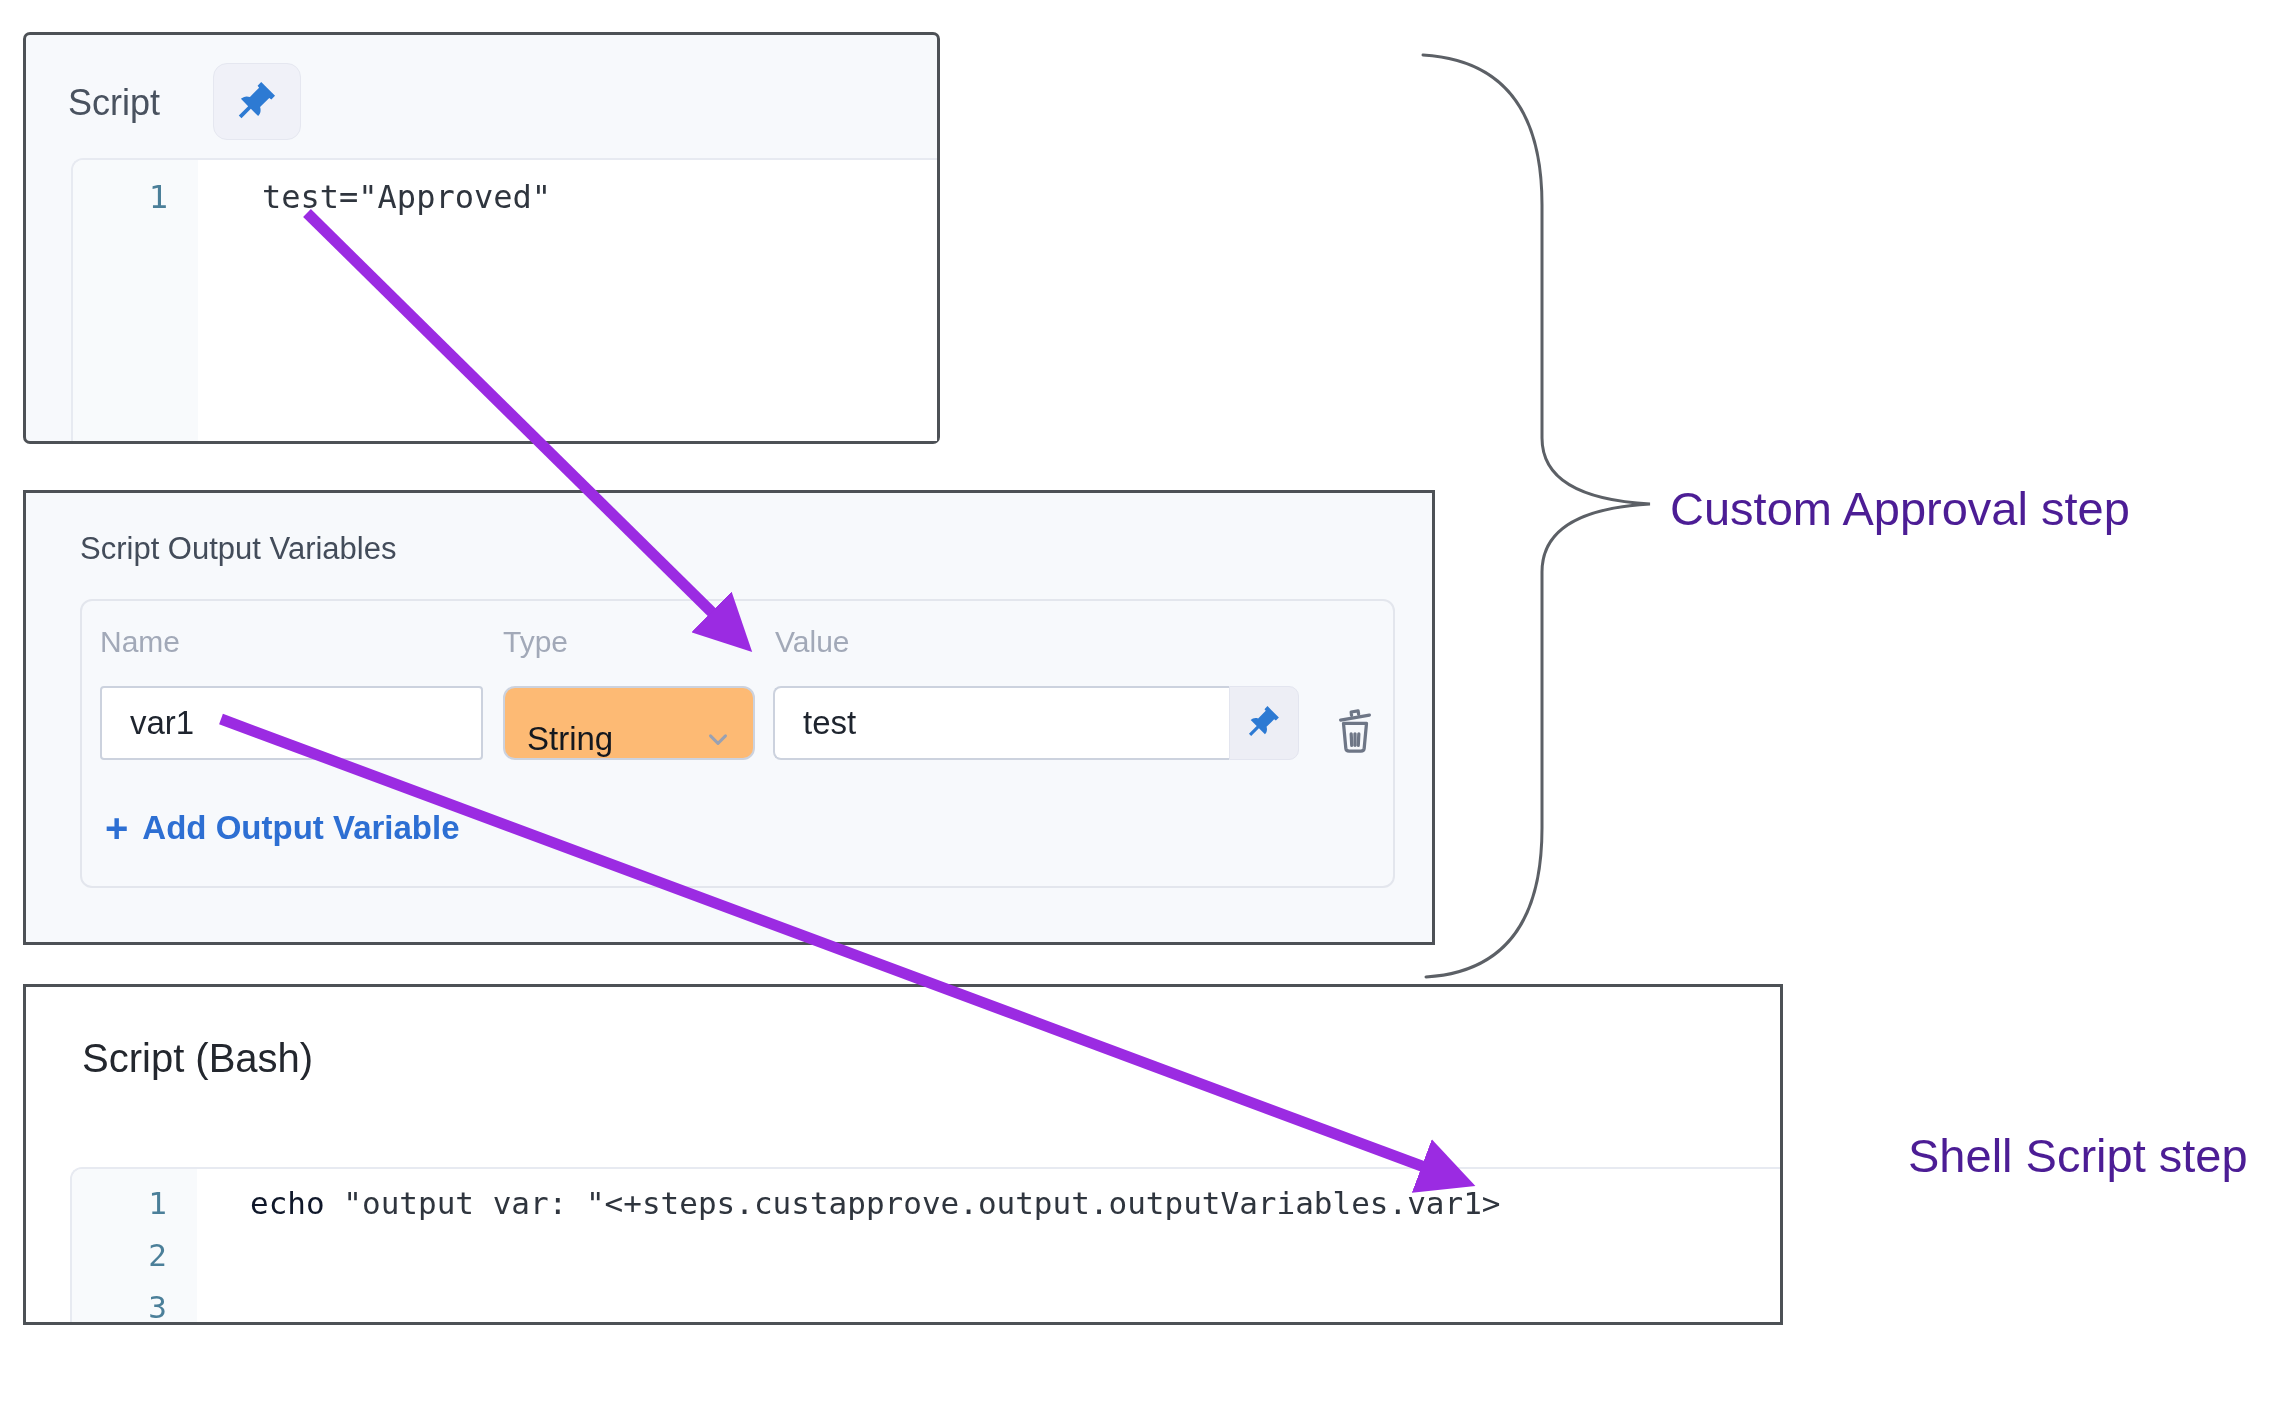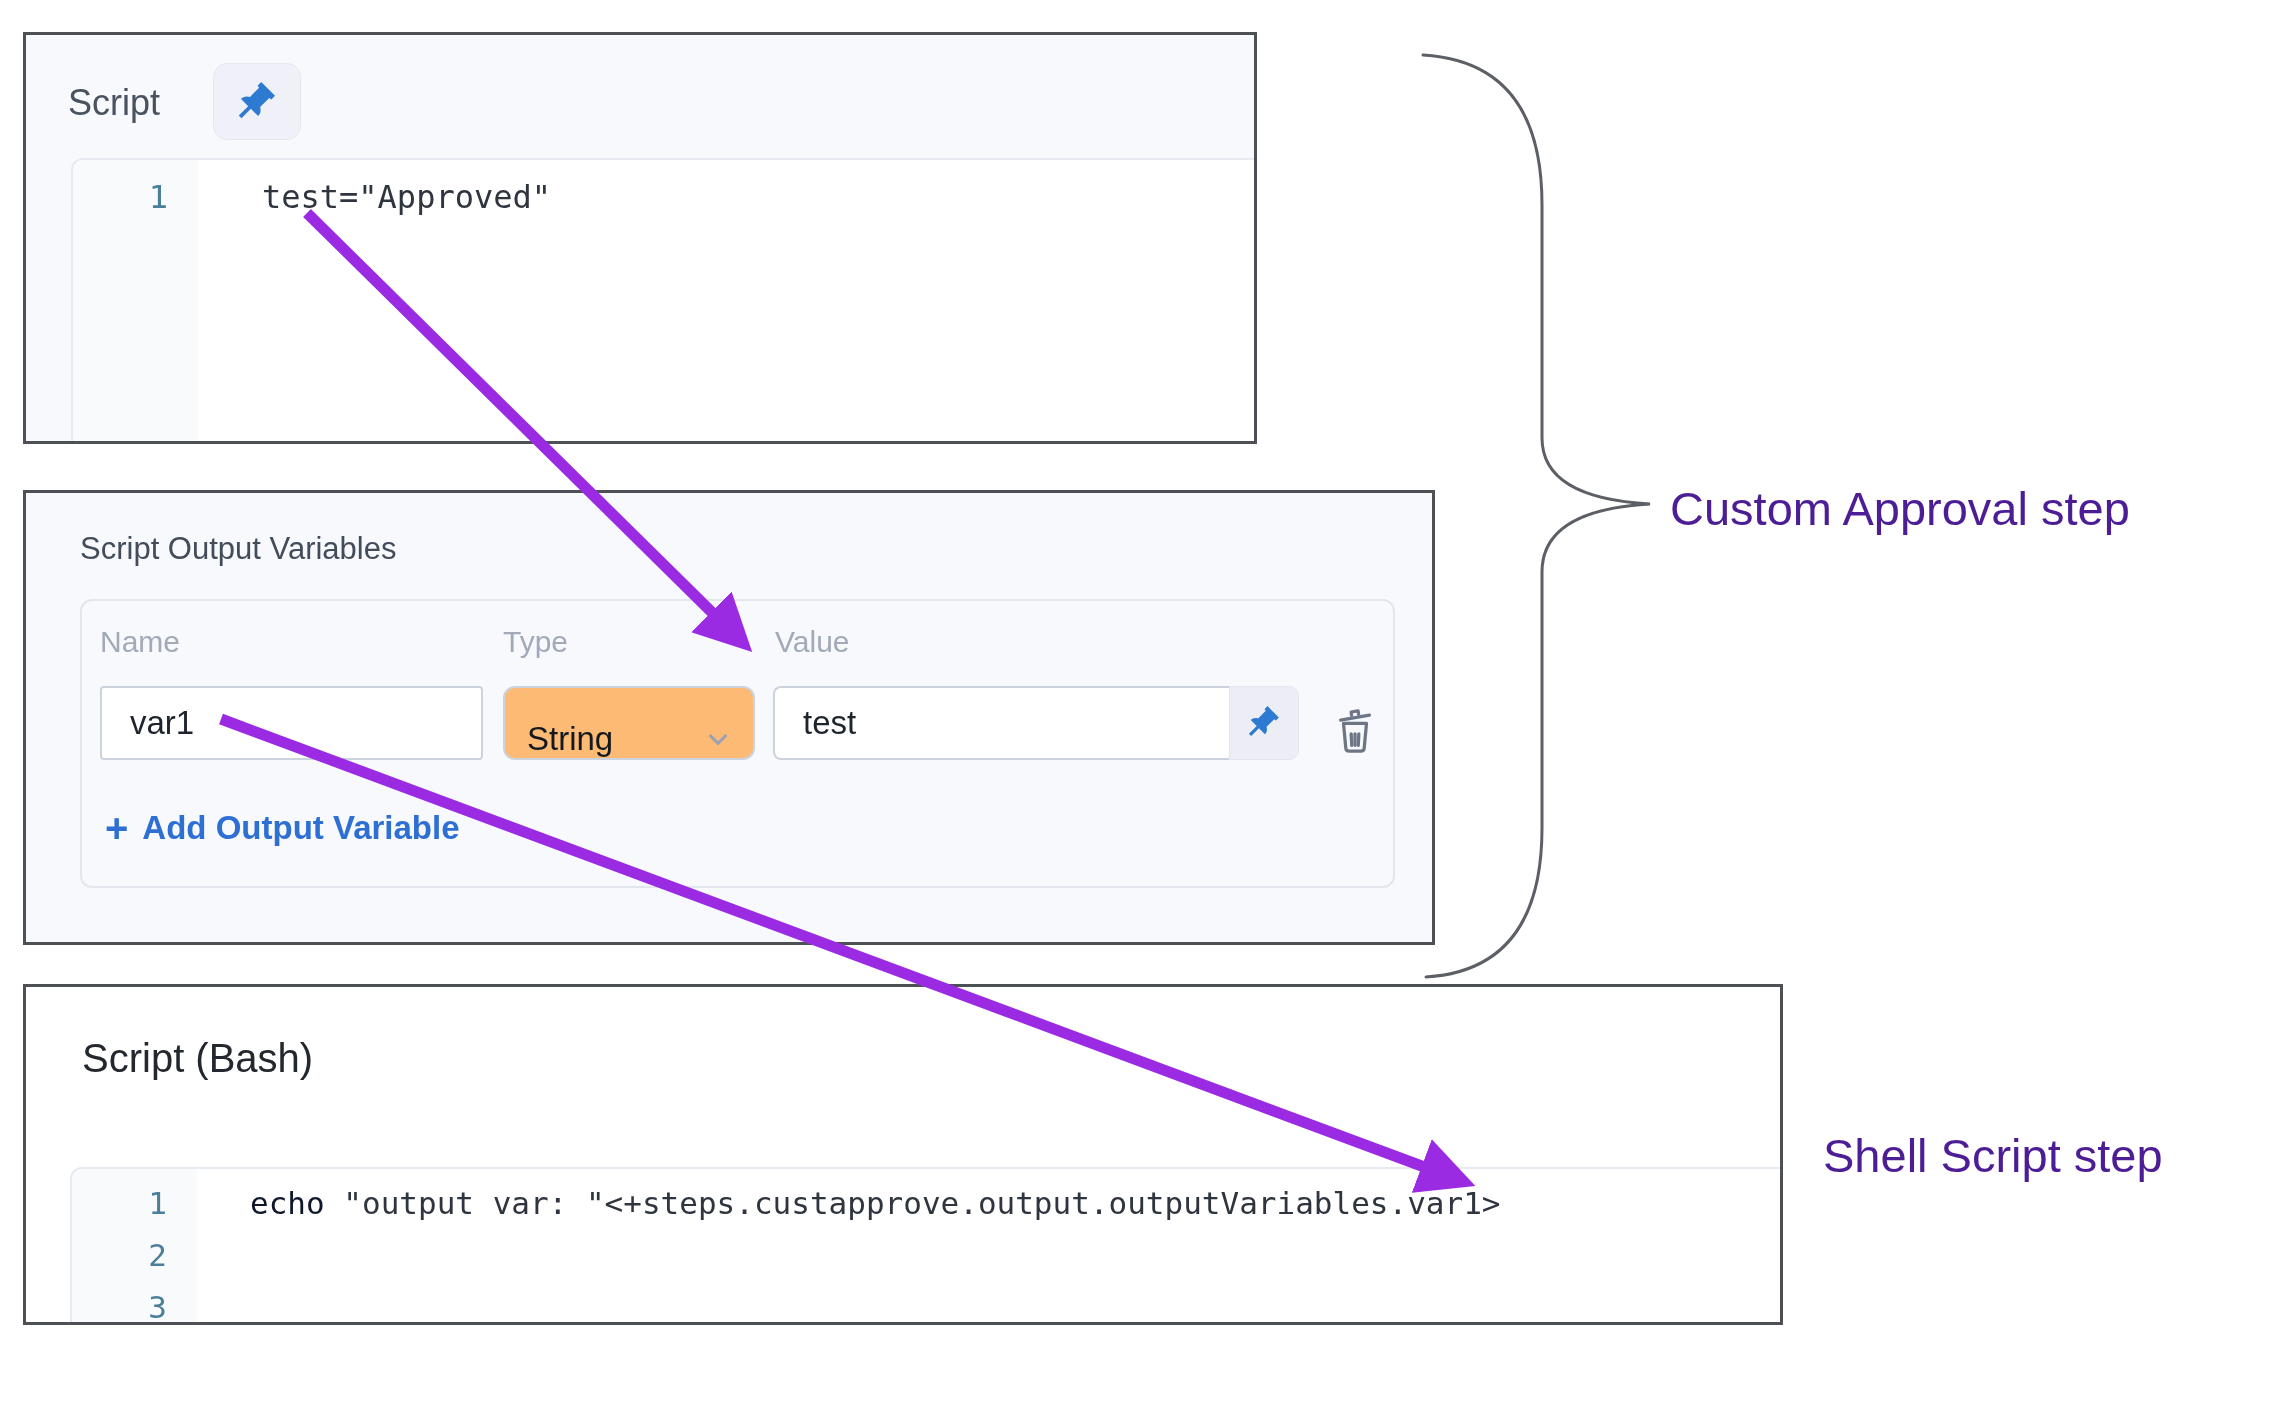--- a/index.html
+++ b/index.html
@@ -1,19 +1,19 @@
 <!DOCTYPE html>
 <html><head>
 <meta charset="utf-8">
 <style>
   html,body{margin:0;padding:0;background:#ffffff;}
   body{width:2276px;height:1426px;position:relative;overflow:hidden;
        font-family:"Liberation Sans", sans-serif;}
   .panel{position:absolute;box-sizing:border-box;border:3px solid #4d5156;background:#f7f9fc;}
-  #panel-script{left:23px;top:32px;width:1234px;height:412px;}
+  #panel-script{left:23px;top:32px;width:917px;height:412px;border-radius:7px;}
   #panel-vars{left:23px;top:490px;width:1412px;height:455px;}
   #panel-bash{left:23px;top:984px;width:1760px;height:341px;background:#ffffff;}
   .panel-title{position:absolute;color:#49525f;font-weight:500;}
   #script-title{left:42px;top:46px;font-size:36px;line-height:44px;}
   #vars-title{left:54px;top:36px;font-size:31px;line-height:40px;color:#434c5a;}
   #bash-title{left:56px;top:45px;font-size:40px;line-height:52px;color:#23272e;}
   .pin-btn{position:absolute;left:187px;top:28px;width:88px;height:77px;border-radius:14px;
            background:#f0f1f8;border:1px solid #e5e7f0;display:flex;align-items:center;justify-content:center;cursor:pointer;}
   .editor{position:absolute;left:45px;top:123px;right:0;bottom:0;background:#ffffff;
           border:2px solid #e7eaf1;border-right:none;border-bottom:none;border-radius:12px 0 0 0;overflow:hidden;}
@@ -43,21 +43,21 @@
   #input-value{position:static;flex:1;width:auto;border-radius:8px 0 0 8px;border-right:none;}
   .pin-tab{width:68px;background:#edeef5;border:1px solid #e3e5ef;border-radius:0 10px 10px 0;
            display:flex;align-items:center;justify-content:center;cursor:pointer;flex:none;}
   .trash-btn{position:absolute;left:1304px;top:212px;width:50px;height:52px;background:none;border:none;
              display:flex;align-items:center;justify-content:center;cursor:pointer;padding:0;}
   .add-link{position:absolute;left:79px;top:316px;font-size:33px;font-weight:700;color:#2d6fd3;
             display:flex;align-items:center;gap:14px;cursor:pointer;}
   .add-plus{font-size:40px;font-weight:700;line-height:33px;}
   .annotation{position:absolute;color:#4c1d95;font-size:47px;line-height:52px;}
   #anno-approval{left:1670px;top:483px;}
-  #anno-shell{left:1823px;top:1130px;}
+  #anno-shell{left:1908px;top:1130px;}
   #overlay{position:absolute;left:0;top:0;width:2276px;height:1426px;pointer-events:none;z-index:20;}
 </style>
 </head>
 <body>
 
 <div class="panel" id="panel-script">
   <div class="panel-title" id="script-title">Script</div>
   <button class="pin-btn">
     <span>
       <svg width="46" height="46" viewBox="0 0 24 24">

